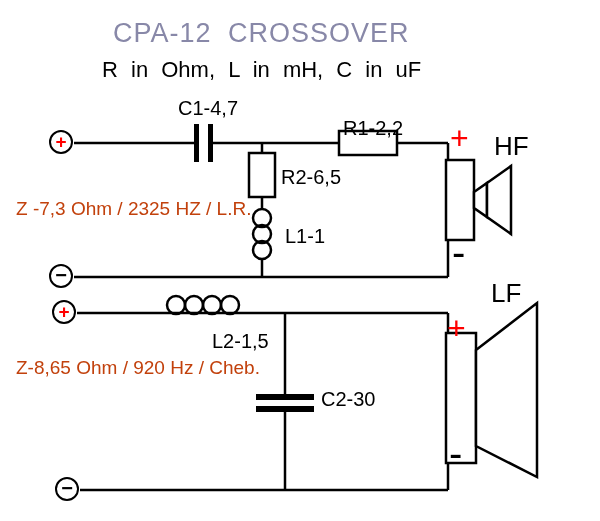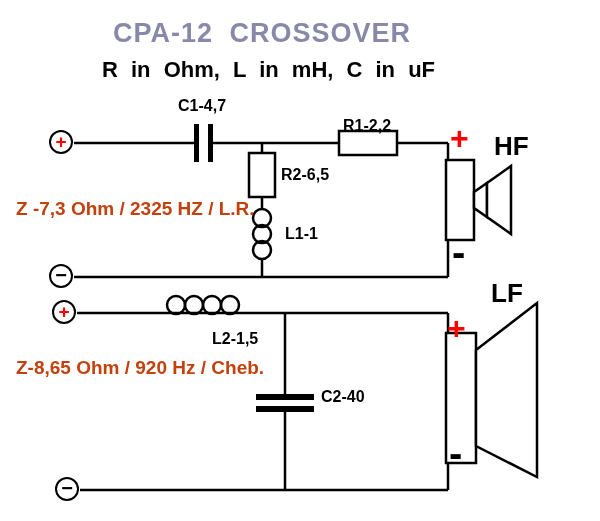--- a/index.html
+++ b/index.html
@@ -7,28 +7,28 @@
     position:relative;
     width:600px;height:521px;
     background:#ffffff;
     font-family:"Liberation Sans", sans-serif;
     overflow:hidden;
   }
   svg{position:absolute;left:0;top:0;}
   .t{
     position:absolute;
     font-family:"Liberation Sans", sans-serif;
-    font-weight:bold;
+    font-weight:normal;
     color:#000;
     white-space:nowrap;
     line-height:1;
   }
   .title{left:113px;top:20px;font-size:27px;color:#8888a8;letter-spacing:1px;word-spacing:8px;}
   .units{left:78px;top:59px;font-size:22px;word-spacing:7px;margin-left:24px;}
-  .lbl{font-size:16px;}
+  .lbl{font-size:20px;}
   .note{font-size:19px;color:#c2410c;}
   .spk-name{font-size:26px;}
   .plus-red{color:#ff0000;font-size:32px;}
   .minus-blk{font-size:40px;}
   .term{
     position:absolute;
     width:20px;height:20px;
     border:2.5px solid #000;
     border-radius:50%;
     background:#fff;
@@ -132,18 +132,18 @@
 
   <div class="term" style="left:52px;top:300px;">
     <span class="p">+</span>
   </div>
   <div class="term" style="left:55px;top:477px;">
     <span class="m">−</span>
   </div>
 
   <div class="t lbl" style="left:168px;top:331px;margin-left:44px;">L2-1,5</div>
   <div class="t note" style="left:16px;top:358px;">Z-8,65 Ohm / 920 Hz / Cheb.</div>
-  <div class="t lbl" style="left:321px;top:389px;">C2-40</div>
+  <div class="t lbl" style="left:321px;top:389px;">C2-30</div>
   <div class="t spk-name" style="left:491px;top:280px;">LF</div>
   <div class="t plus-red" style="left:447px;top:312px;">+</div>
   <div class="t minus-blk" style="left:449px;top:433px;">-</div>
 
 </div>
 
 </body></html>

